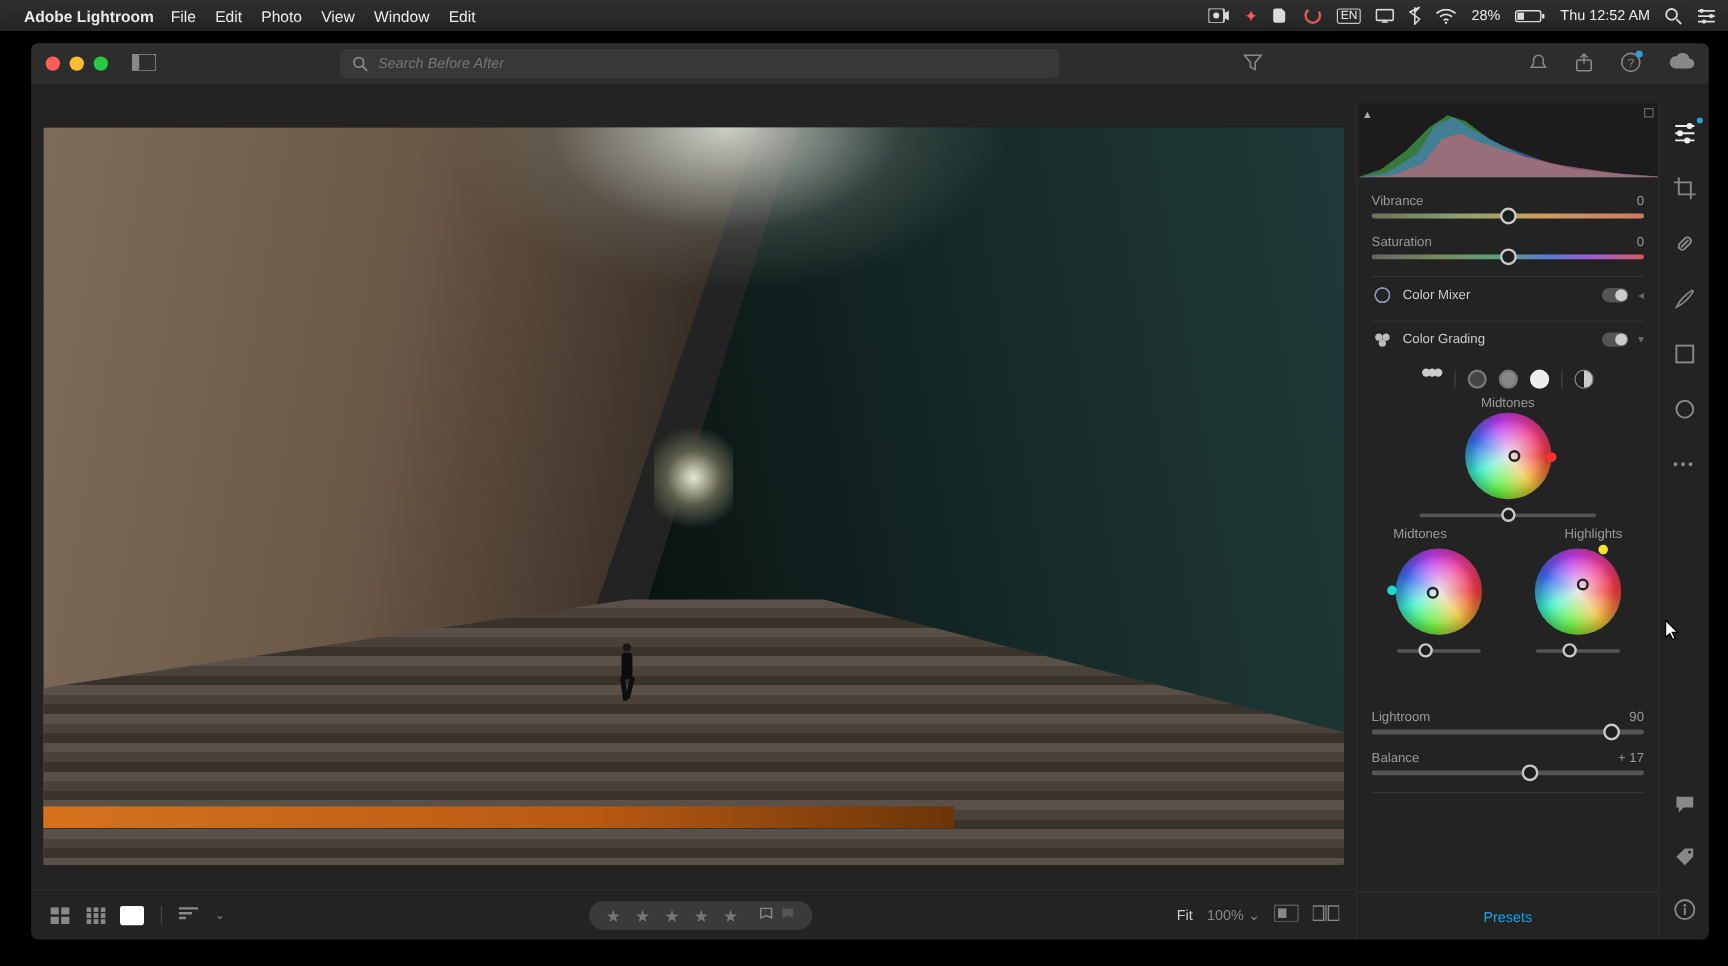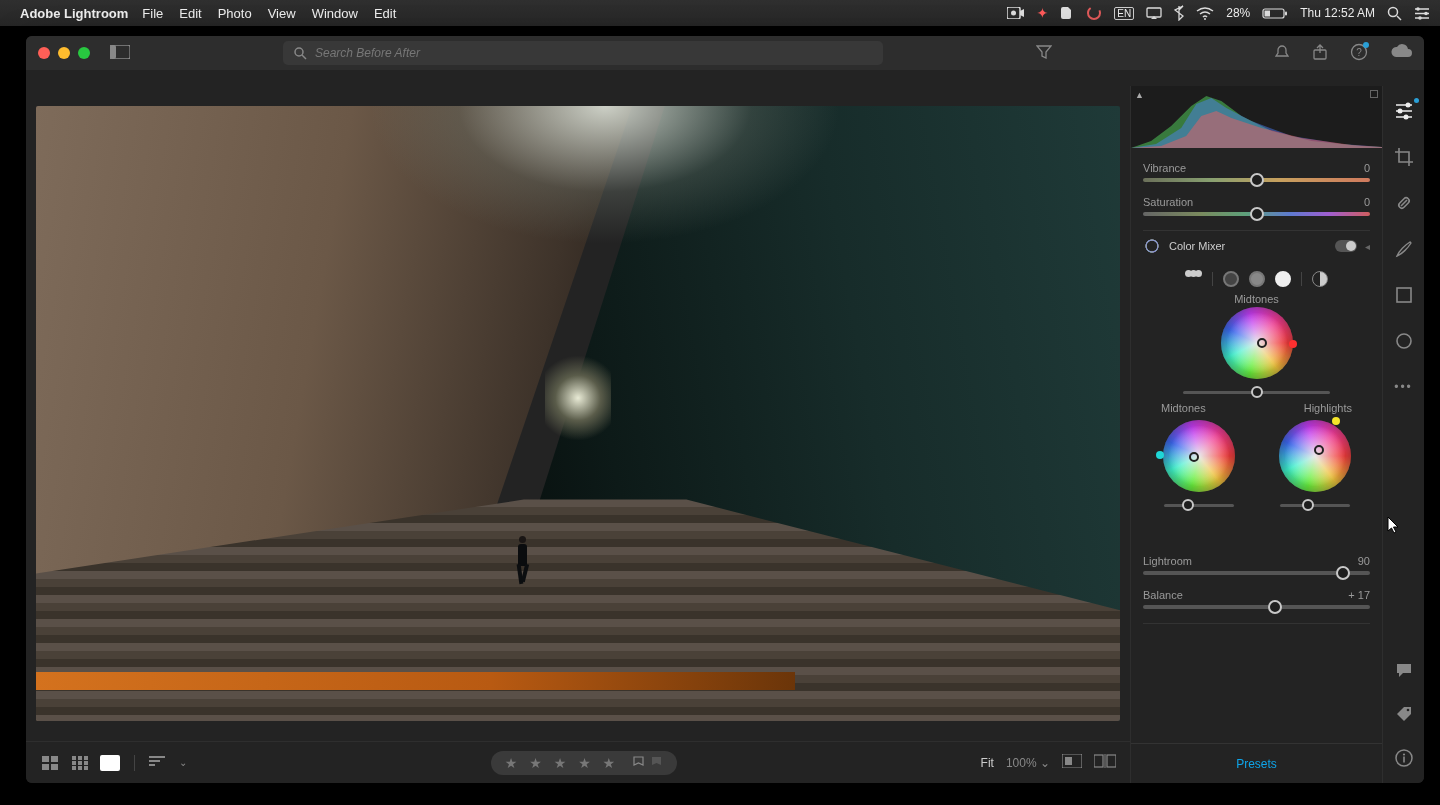--- a/index.html
+++ b/index.html
@@ -366,20 +366,32 @@
                   <circle cx="8" cy="8" r="6" fill="none" stroke="#d88" stroke-width="1"></circle>
                   <circle cx="8" cy="8" r="6" fill="none" stroke="#8d8" stroke-width="1" transform="rotate(120 8 8)"></circle>
                   <circle cx="8" cy="8" r="6" fill="none" stroke="#88d" stroke-width="1" transform="rotate(240 8 8)"></circle>
                 </svg>
               </span>
             <span class="title">Color Mixer</span>
             <span class="toggle"></span>
             <span class="chev">◂</span>
           </div>
 
+          <div class="section-head">
+            <span class="icon">
+                <svg width="16" height="16" viewBox="0 0 16 16">
+                  <circle cx="5" cy="6" r="3" fill="#bbb"></circle>
+                  <circle cx="11" cy="6" r="3" fill="#bbb"></circle>
+                  <circle cx="8" cy="11" r="3" fill="#bbb"></circle>
+                </svg>
+              </span>
+            <span class="title">Color Grading</span>
+            <span class="toggle"></span>
+            <span class="chev">▾</span>
+          </div>
 
           <div class="grading-tabs">
             <span class="gtab tri">
                 <span></span>
                 <span></span>
                 <span></span>
               </span>
             <span class="gtab-sep"></span>
             <span class="gtab" style="background:#444;"></span>
             <span class="gtab" style="background:#888;"></span>

